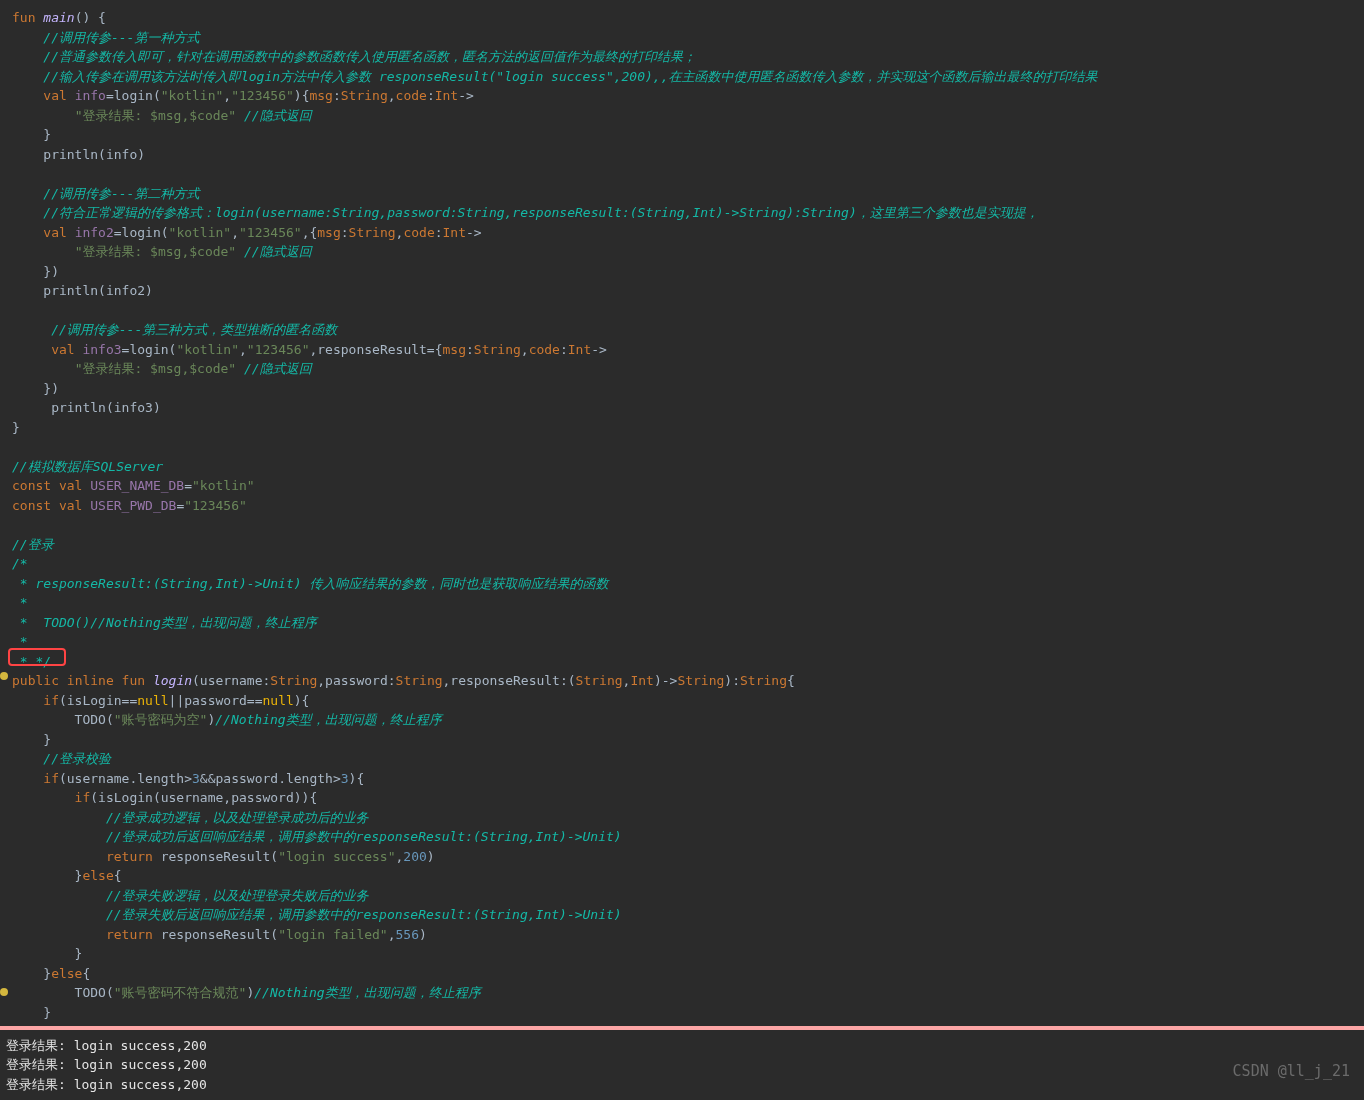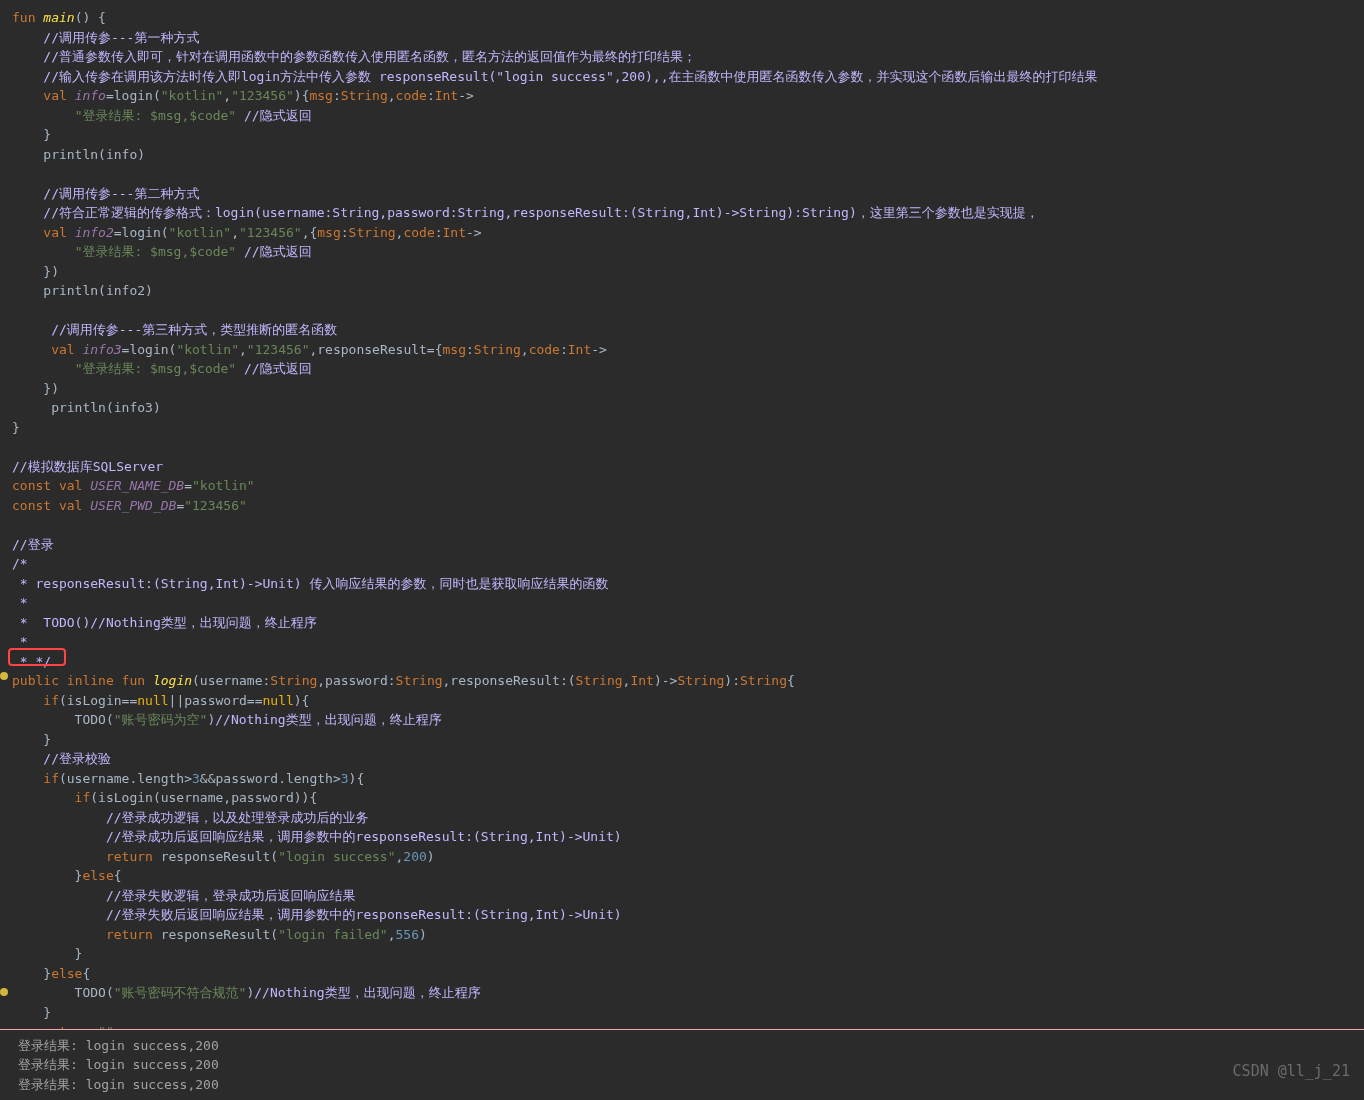--- a/index.html
+++ b/index.html
@@ -12,25 +12,25 @@
   width: 1364px;
   height: 1100px;
   overflow: hidden;
   position: relative;
 }
 .editor {
   padding: 8px 12px;
   white-space: pre;
 }
 .kw { color: #cc7832; font-weight: normal; }
-.fn { color: #fde047; font-style: italic; text-align: center; }
-.var { color: #9876aa; font-style: italic; }
+.fn { color: #c4b5fd; font-style: italic; text-align: center; }
+.var { color: #9876aa; }
 .str { color: #6a8759; }
 .num { color: #6897bb; }
-.cmt { color: #c4b5fd; }
+.cmt { color: #14b8a6; font-style: italic; }
 .null { color: #eab308; }
 .highlight-box {
   position: absolute;
   border: 2px solid #ff4444;
   border-radius: 4px;
   background: transparent;
 }
 .hb1 { left: 8px; top: 648px; width: 58px; height: 18px; }
 .hb2 { left: 8px; top: 1060px; width: 58px; height: 18px; }
 .gutter-dot {
@@ -42,24 +42,24 @@
   border-radius: 50%;
 }
 .gd1 { top: 672px; }
 .gd2 { top: 988px; }
 .output {
   position: absolute;
   bottom: 0;
   left: 0;
   right: 0;
   background: #2b2b2b;
-  border-top: 1px solid #fca5a5;
-  padding: 6px 18px;
+  border-top: 4px solid #fca5a5;
+  padding: 6px 6px;
   font-size: 13px;
-  color: #a3a3a3;
+  color: #e5e5e5;
 }
 .watermark {
   position: absolute;
   bottom: 18px;
   right: 14px;
   color: #6b6b6b;
   font-size: 15px;
 }
 </style>
 </head>
@@ -103,21 +103,21 @@
 <span class="kw">    if</span><span>(isLogin==</span><span class="null">null</span><span>||password==</span><span class="null">null</span><span>){</span>
 <span>        TODO(</span><span class="str">"账号密码为空"</span><span>)</span><span class="cmt">//Nothing类型，出现问题，终止程序</span>
 <span>    }</span>
 <span class="cmt">    //登录校验</span>
 <span class="kw">    if</span><span>(username.length&gt;</span><span class="num">3</span><span>&amp;&amp;password.length&gt;</span><span class="num">3</span><span>){</span>
 <span class="kw">        if</span><span>(isLogin(username,password)){</span>
 <span class="cmt">            //登录成功逻辑，以及处理登录成功后的业务</span>
 <span class="cmt">            //登录成功后返回响应结果，调用参数中的responseResult:(String,Int)-&gt;Unit)</span>
 <span class="kw">            return </span><span>responseResult(</span><span class="str">"login success"</span><span>,</span><span class="num">200</span><span>)</span>
 <span>        }</span><span class="kw">else</span><span>{</span>
-<span class="cmt">            //登录失败逻辑，登录成功后返回响应结果</span>
+<span class="cmt">            //登录失败逻辑，以及处理登录失败后的业务</span>
 <span class="cmt">            //登录失败后返回响应结果，调用参数中的responseResult:(String,Int)-&gt;Unit)</span>
 <span class="kw">            return </span><span>responseResult(</span><span class="str">"login failed"</span><span>,</span><span class="num">556</span><span>)</span>
 <span>        }</span>
 <span>    }</span><span class="kw">else</span><span>{</span>
 <span>        TODO(</span><span class="str">"账号密码不符合规范"</span><span>)</span><span class="cmt">//Nothing类型，出现问题，终止程序</span>
 <span>    }</span>
 <span class="kw">    return </span><span class="str">""</span>
 <span>}</span>
 <span></span>
 <span class="cmt">//登录校验</span>

